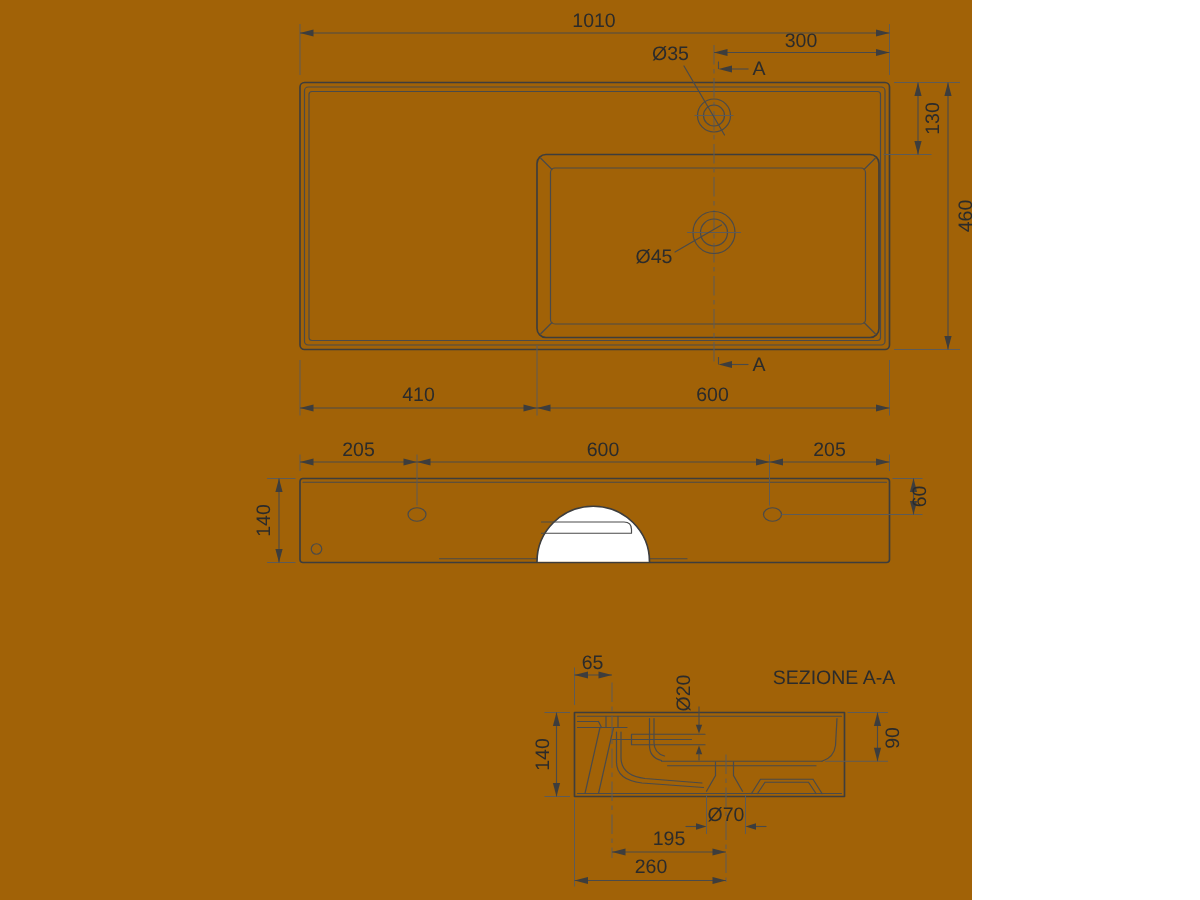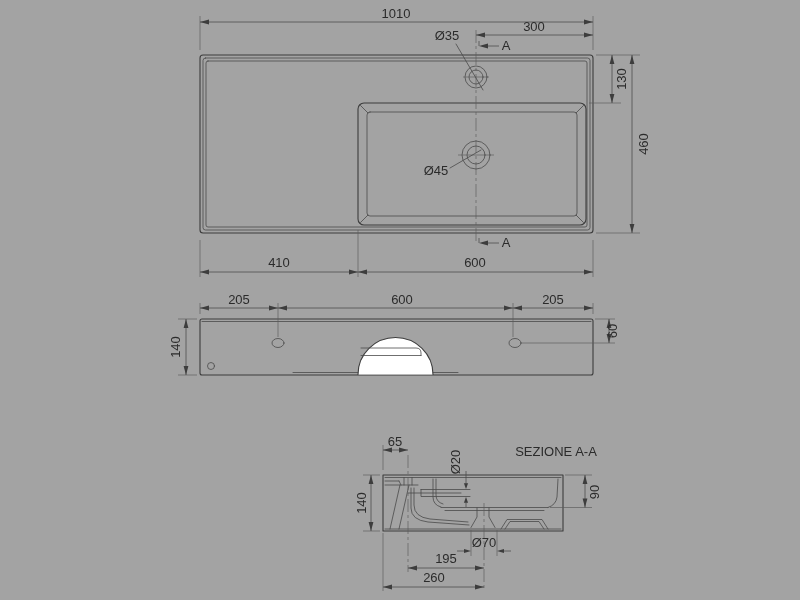--- a/index.html
+++ b/index.html
@@ -1,16 +1,16 @@
 <!DOCTYPE html>
 <html><head>
 <meta charset="utf-8">
 <style>
   html,body{margin:0;padding:0;background:#ffffff;}
-  .stage{position:relative;width:800px;height:600px;background:#a3a3a3;overflow:hidden;
+  .stage{position:relative;width:648px;height:600px;background:#a16207;overflow:hidden;
          font-family:"Liberation Sans", sans-serif;}
   svg{display:block;}
   svg text{font-family:"Liberation Sans", sans-serif;font-size:13px;fill:#2b2b2b;}
   .outline{stroke:#3d3d3d;stroke-width:1.1;fill:none;stroke-linejoin:round;stroke-linecap:round;}
   .thin{stroke:#4a4a4a;stroke-width:0.8;fill:none;stroke-linecap:round;}
   .ext{stroke:#5a5a5a;stroke-width:0.65;fill:none;}
   .dim{stroke:#4a4a4a;stroke-width:0.75;fill:none;}
   .cl{stroke:#5a5a5a;stroke-width:0.65;fill:none;stroke-dasharray:13 3 3 3;}
   .ah{fill:#3d3d3d;stroke:none;}
   .whitefill{fill:#ffffff;stroke:none;}

